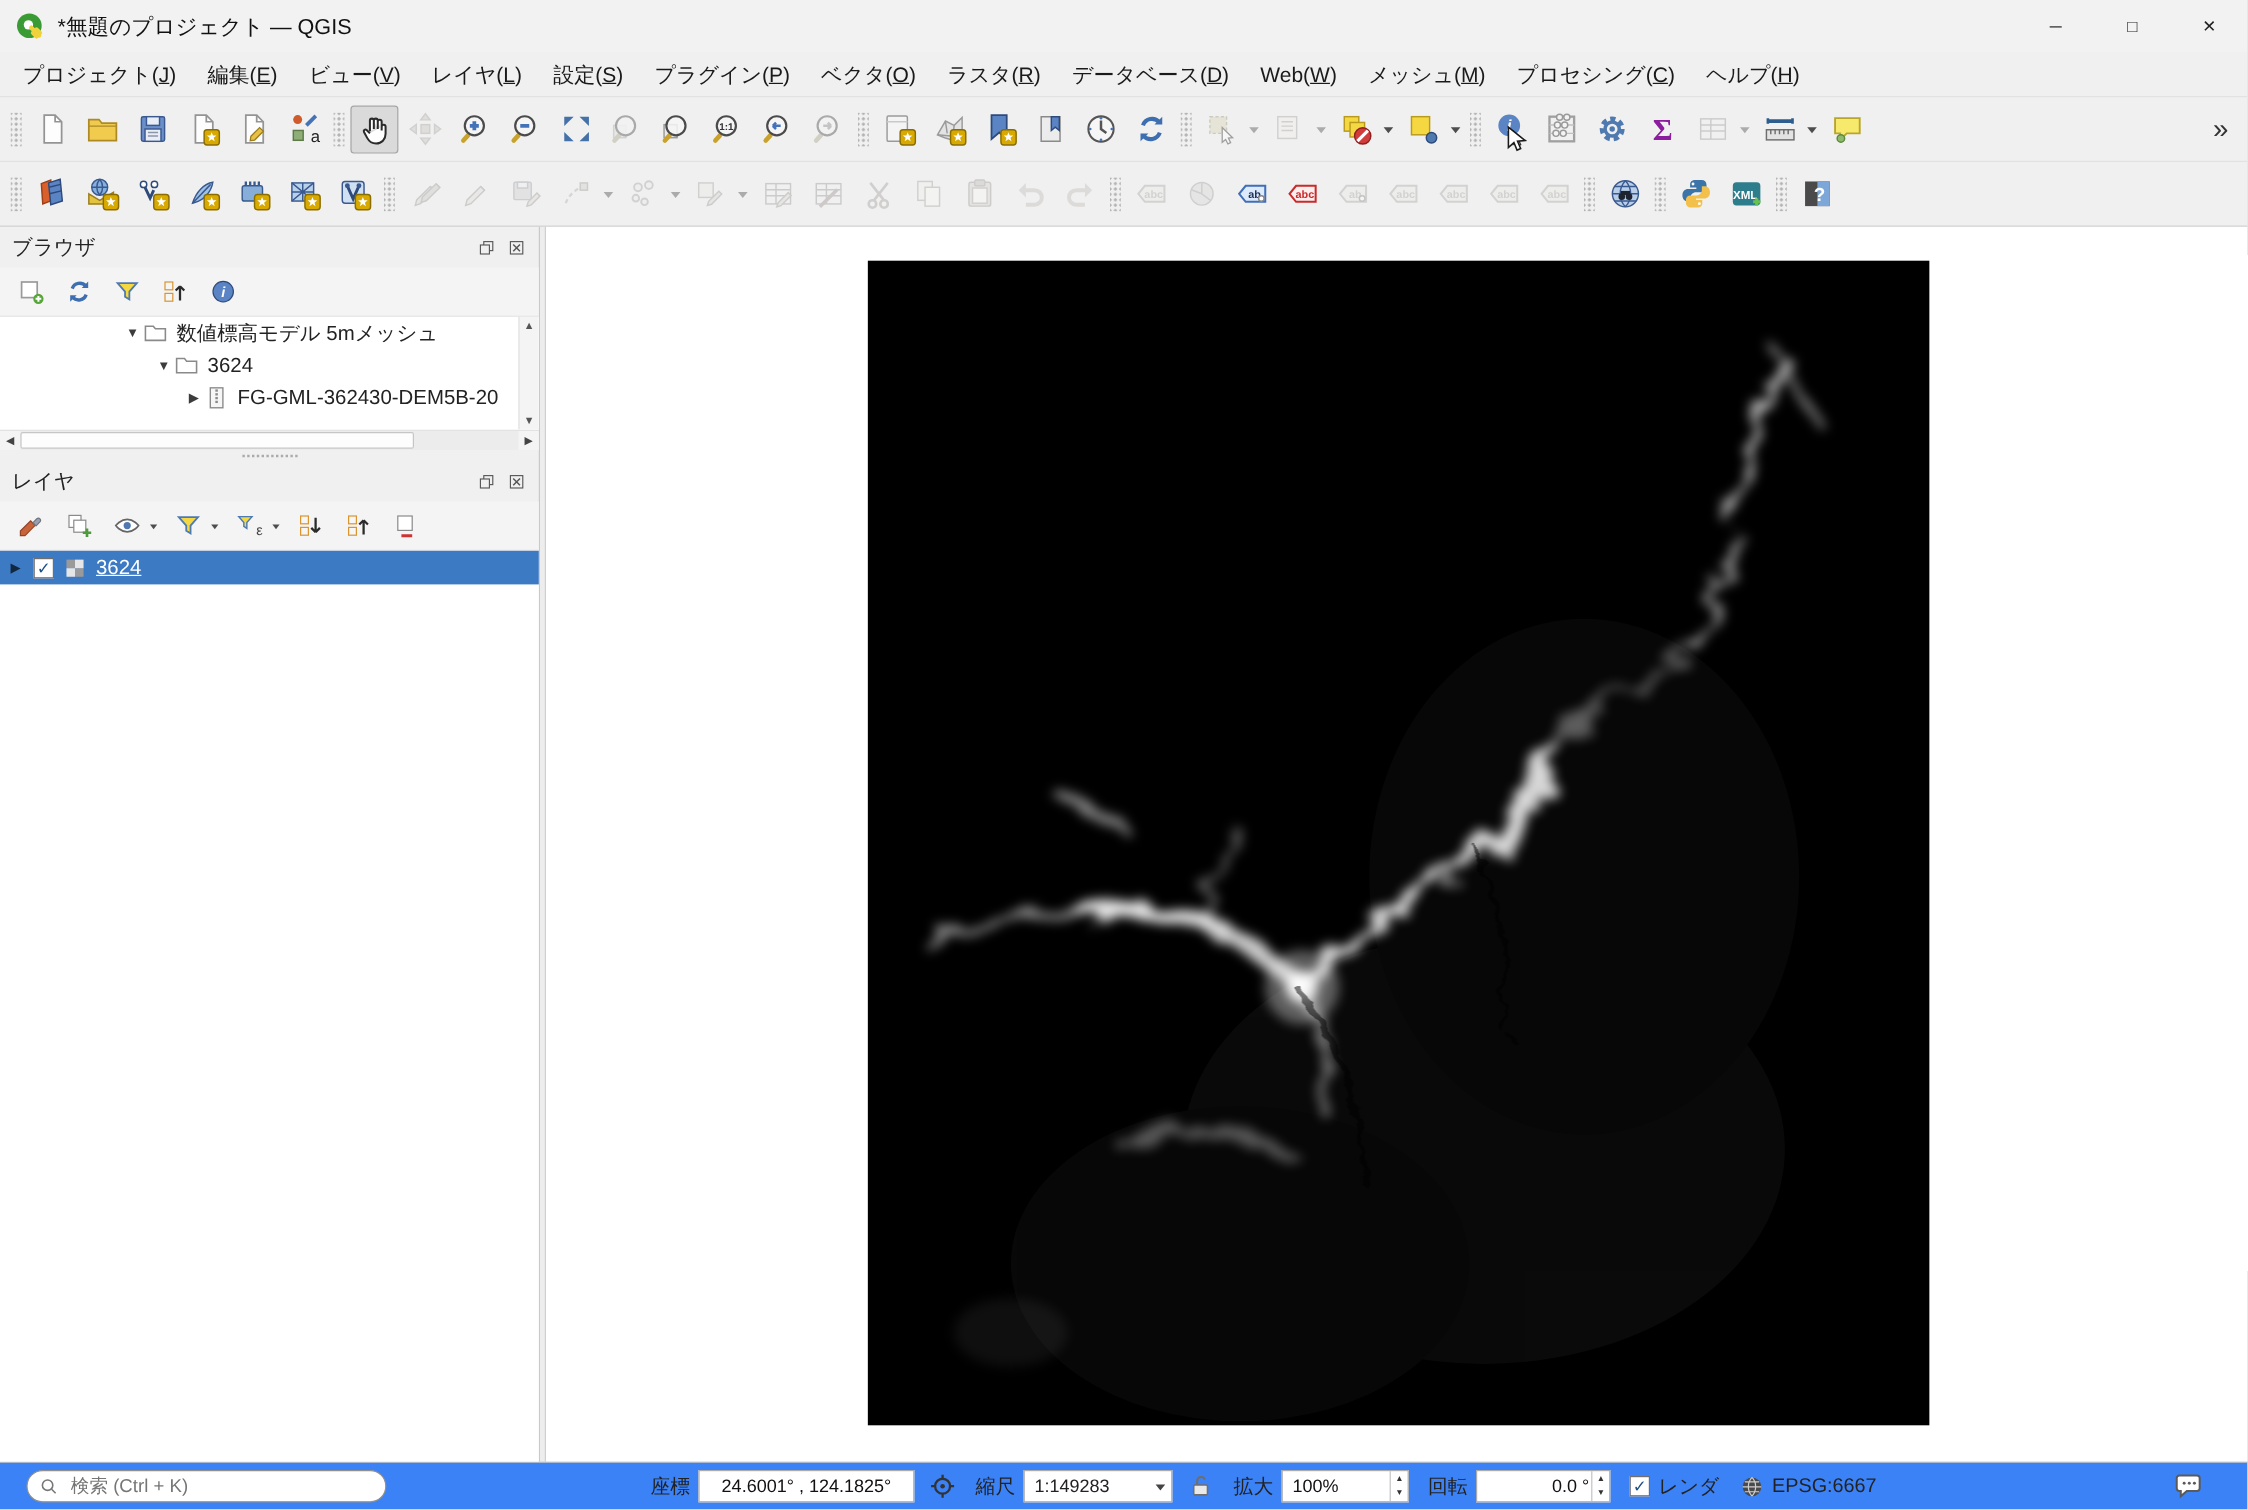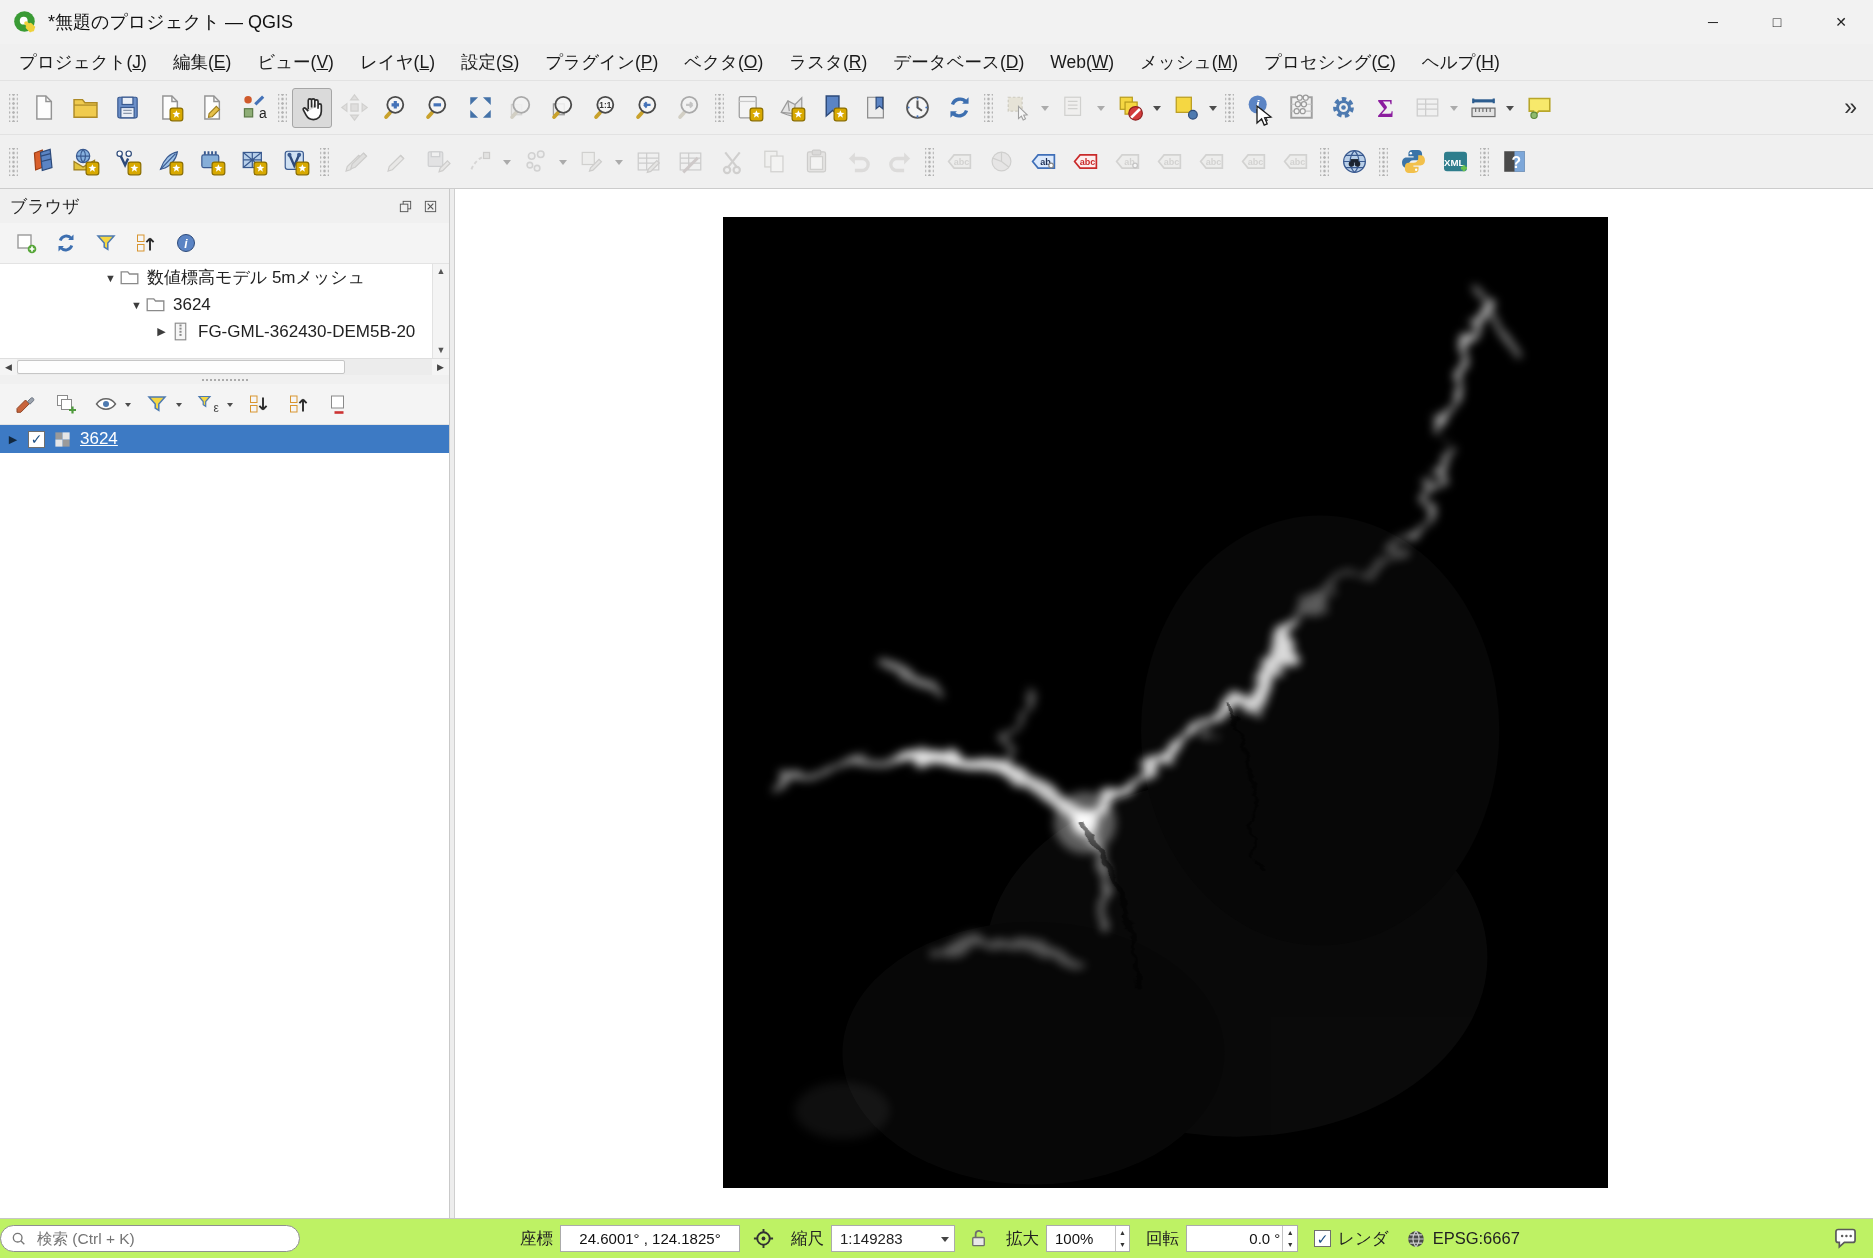--- a/index.html
+++ b/index.html
@@ -58,21 +58,21 @@
   .layer-row{height:28px;display:flex;align-items:center;gap:8px;padding-left:6px;}
   .layer-row.selected{background:#3d7ac4;color:#fff;}
   .lexp{width:14px;font-size:11px;color:#12283f;text-align:center;}
   .cb{width:17px;height:17px;background:#fff;border:1px solid #6f6f6f;display:flex;align-items:center;justify-content:center;font-size:14px;color:#1d5086;flex:none;}
   .layer-row svg{width:19px;height:19px;flex:none;}
   .lname{font-size:17px;text-decoration:underline;}
   .vsplitter{width:5px;background:#ededed;border-right:1px solid #cfcfcf;}
   .map-canvas{flex:1;background:#fff;position:relative;}
   .raster{position:absolute;left:268px;top:28px;width:885px;height:971px;}
   
-  .statusbar{height:40px;display:flex;align-items:center;background:#bef264;border-top:1px solid #c6c6c6;padding:0 0;font-size:16.5px;color:#222;}
+  .statusbar{height:40px;display:flex;align-items:center;background:#3b82f6;border-top:1px solid #c6c6c6;padding:0 22px;font-size:16.5px;color:#222;}
   .search{width:300px;height:27px;border:1px solid #8f8f8f;border-radius:14px;background:#fff;display:flex;align-items:center;padding:0 10px;gap:8px;}
   .search svg{width:16px;height:16px;flex:none;}
   .search input{border:none;outline:none;flex:1;font-size:15.5px;color:#333;background:transparent;font-family:inherit;}
   .sb-label{margin-left:16px;margin-right:7px;white-space:nowrap;}
   .sb-box{height:27px;background:#fff;border:1px solid #ababab;display:flex;align-items:center;}
   .sb-box input{border:none;outline:none;font-size:15px;text-align:center;width:100%;background:transparent;font-family:inherit;color:#111;}
   .coordbox{width:180px;padding:0 4px;}
   .combo{width:124px;}
   .combo .cval{flex:1;padding-left:8px;font-size:15px;}
   .combo .carr{width:18px;height:100%;display:flex;align-items:center;justify-content:center;}
@@ -1062,20 +1062,37 @@
             </span>
           <span class="hs-btn">▶</span>
         </div>
       </section>
 
       <div class="panel-splitter">
           <span class="dots"></span>
         </div>
 
       <section class="layers">
+        <div class="panel-header">
+          <span>レイヤ</span>
+          <span class="ph-buttons">
+            <span class="phbtn">
+                <svg viewBox="0 0 16 16">
+                  <rect x="5.5" y="2.5" width="8" height="8" fill="none" stroke="#555"></rect>
+                  <rect x="2.5" y="5.5" width="8" height="8" fill="#f0f0f0" stroke="#555"></rect>
+                </svg>
+              </span>
+            <span class="phbtn">
+                <svg viewBox="0 0 16 16">
+                  <rect x="2.5" y="2.5" width="11" height="11" fill="none" stroke="#555"></rect>
+                  <path d="M5 5l6 6M11 5l-6 6" stroke="#555" stroke-width="1.3"></path>
+                </svg>
+              </span>
+          </span>
+        </div>
         <div class="panel-tools" id="layers-tools">
             <div class="tbtnwrap">
               <div class="tbtn">
                 <span style="display: flex;">
                   <svg viewBox="0 0 24 24">
                     <path d="M3 16.5L11.5 8l3.8 3.8-8.5 8.5H3z" fill="#c8643c" stroke="#8f4526"></path>
                     <path d="M13.5 9.5l3.2-3.2c1.7-1.7 4.3 1 2.6 2.6L16 12.2z" fill="#9aa1ac" stroke="#6e7683"></path>
                   </svg>
                 </span>
               </div>
@@ -1252,21 +1269,21 @@
           <i></i>
         </span>
     </span>
     <span class="sb-icon">
       <svg viewBox="0 0 24 24">
           <rect x="6" y="11" width="12" height="8.5" rx="1" fill="#e9e9e9" stroke="#6e6e6e" stroke-width="1.4"></rect>
           <path d="M9 11V7.5a3.5 3.5 0 016.8-1.2" fill="none" stroke="#6e6e6e" stroke-width="1.8"></path>
         </svg>
     </span>
     <span class="sb-label">拡大</span>
-    <span class="sb-box spinbox" style="width:84px;justify-content:space-between;">
+    <span class="sb-box spinbox" style="width:106px;justify-content:space-between;">
       <input style="text-align: left;" value="100%">
       <span class="spin">
           <span>▲</span>
           <span>▼</span>
         </span>
     </span>
     <span class="sb-label">回転</span>
     <span class="sb-box spinbox" style="width:112px;">
       <input style="text-align: right;" value="0.0 °">
       <span class="spin">

